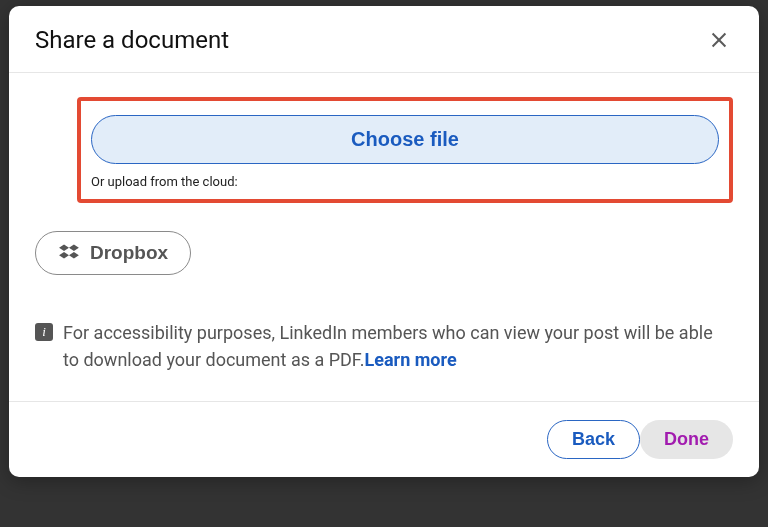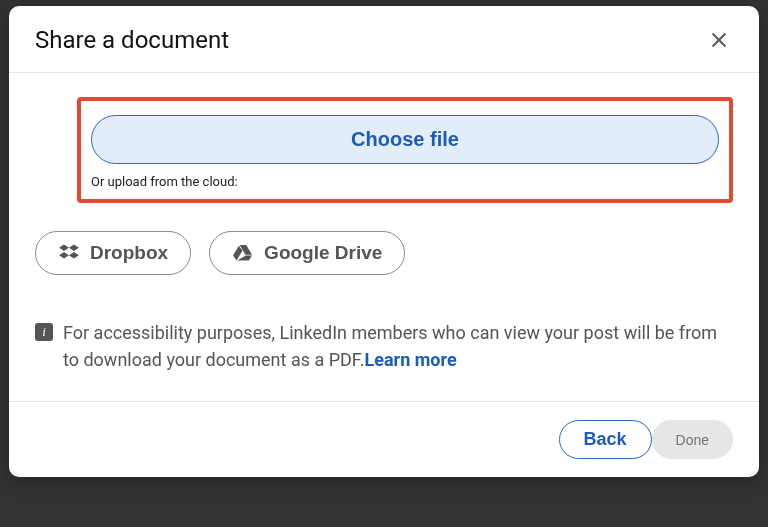--- a/index.html
+++ b/index.html
@@ -113,23 +113,23 @@
     color: #1a5bbf;
     font-size: 18px;
     font-weight: 700;
     padding: 8px 24px;
     border-radius: 999px;
     cursor: pointer;
   }
   .done-btn {
     background: #e6e6e6;
     border: none;
-    color: #737373;
-    font-size: 14px;
-    font-weight: 400;
+    color: #a21caf;
+    font-size: 18px;
+    font-weight: 700;
     padding: 8px 24px;
     border-radius: 999px;
     cursor: default;
   }
 </style>
 </head>
 <body>
 
 <div class="modal">
   <div class="modal-header">
@@ -148,32 +148,26 @@
       <div class="cloud-text">Or upload from the cloud:</div>
     </div>
 
     <div class="cloud-row">
       <button class="cloud-btn">
         <svg viewBox="0 0 24 24">
           <path d="M6 2 L12 6 L6 10 L0 6 Z M18 2 L24 6 L18 10 L12 6 Z M6 11 L12 15 L6 19 L0 15 Z M18 11 L24 15 L18 19 L12 15 Z" transform="scale(0.9) translate(1.3,1)"></path>
         </svg>
         <span>Dropbox</span>
       </button>
-      <button class="cloud-btn">
-        <svg viewBox="0 0 24 24">
-          <path d="M8 3 L16 3 L23 15 L15 15 Z M7 4 L0 16 L4 22 L11.5 10 Z M15.5 16 L23 16 L19 22 L5 22 Z" transform="scale(0.9) translate(1.3,0.5)"></path>
-        </svg>
-        <span>Google Drive</span>
-      </button>
     </div>
 
     <div class="info-row">
       <div class="info-icon">i</div>
       <div class="info-text">
-        <span>For accessibility purposes, LinkedIn members who can view your post will be from to download your document as a PDF.</span><a href="#">Learn more</a>
+        <span>For accessibility purposes, LinkedIn members who can view your post will be able to download your document as a PDF.</span><a href="#">Learn more</a>
       </div>
     </div>
   </div>
 
   <div class="modal-footer">
     <button class="back-btn">Back</button>
     <button class="done-btn" disabled="">Done</button>
   </div>
 </div>
 

